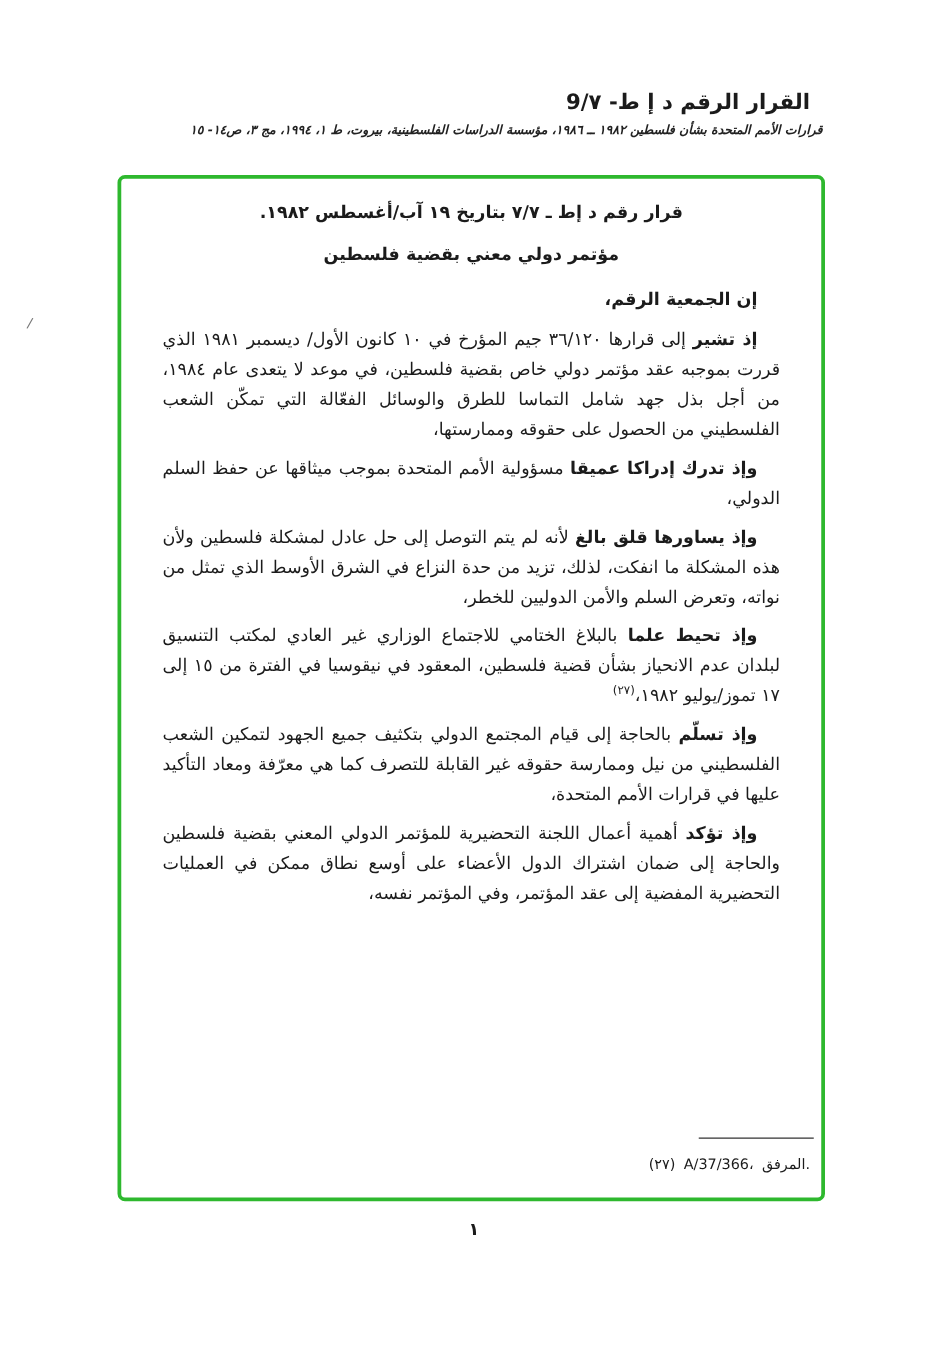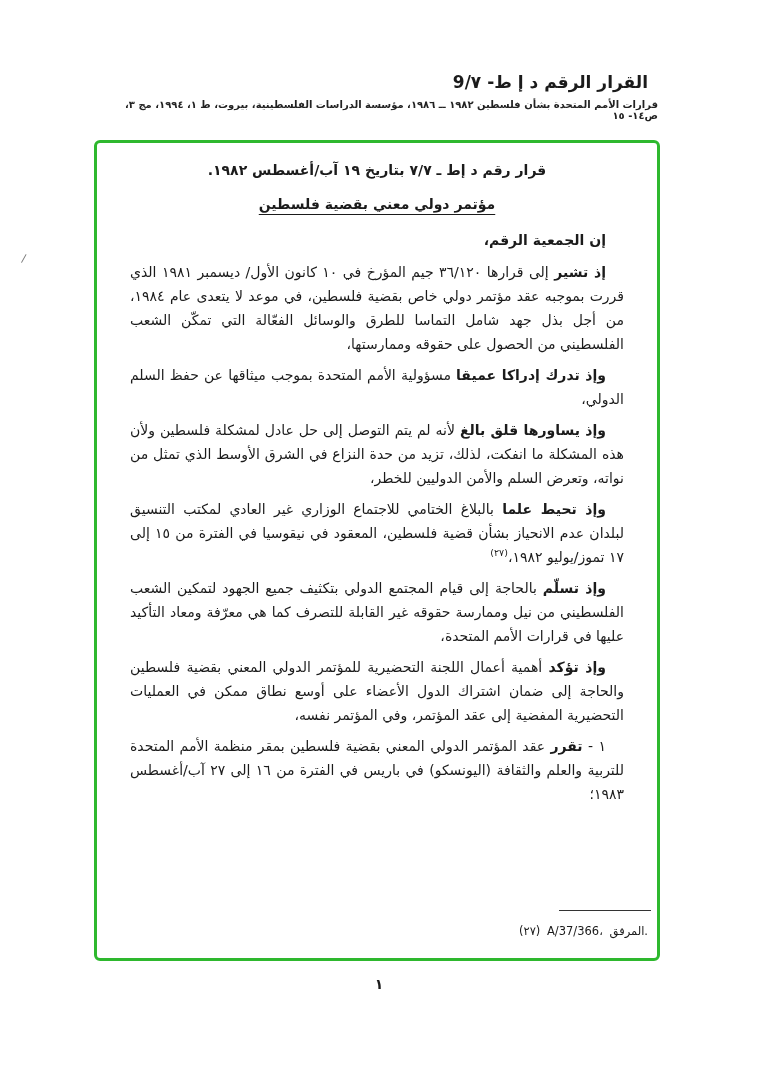--- a/index.html
+++ b/index.html
@@ -13,21 +13,21 @@
     color: #1b1b1b;
   }
   .page { position: absolute; inset: 0; }
 
   
   .header {
     position: absolute; top: 72px; right: 100px; left: 100px;
     direction: rtl; text-align: right;
   }
   .title { font-size: 17px; font-weight: bold; padding-left: 0; margin: 0 10px 0 0; }
-  .source { font-size: 10px; font-weight: bold; margin-top: 7px; color: #222; }
+  .source { font-size: 10px; font-weight: bold; margin-top: 7px; color: #222; font-style: italic; }
 
   
   .artifact {
     position: absolute; left: 22px; top: 252px;
     font-size: 11px; color: #777; transform: rotate(12deg);
   }
 
   
   .doc-box {
     position: absolute; top: 140px; left: 94px;
@@ -40,21 +40,21 @@
   .doc-content {
     position: absolute; top: 15px; right: 33px; left: 33px; bottom: 60px;
     overflow: hidden;
     direction: rtl;
     text-align: justify;
     font-size: 14px;
     line-height: 24px;
   }
   .doc-heading { text-align: center; font-weight: bold; margin: 0 0 10px; }
   .doc-subject { text-align: center; font-weight: bold; margin: 0 0 12px; }
-  .doc-subject .u { text-decoration: underline; text-underline-offset: 5px; }
+  .doc-subject .u { text-underline-offset: 5px; }
   .opening { font-weight: bold; margin: 0 0 8px; text-indent: 18px; }
   .para { margin: 0 0 7px; text-indent: 18px; }
   .para .lead { font-weight: bold; }
   .para .num { font-weight: normal; }
   sup.noteref { font-size: 9.5px; line-height: 0; }
 
   
   .footnote-sep {
     position: absolute; bottom: 47px; right: 6px;
     width: 92px; height: 1px; background: #333;
@@ -116,25 +116,20 @@
       <p class="para">
         <b class="lead">وإذ تسلّم</b>
         <span>بالحاجة إلى قيام المجتمع الدولي بتكثيف جميع الجهود لتمكين الشعب الفلسطيني من نيل وممارسة حقوقه غير القابلة للتصرف كما هي معرّفة ومعاد التأكيد عليها في قرارات الأمم المتحدة،</span>
       </p>
 
       <p class="para">
         <b class="lead">وإذ تؤكد</b>
         <span>أهمية أعمال اللجنة التحضيرية للمؤتمر الدولي المعني بقضية فلسطين والحاجة إلى ضمان اشتراك الدول الأعضاء على أوسع نطاق ممكن في العمليات التحضيرية المفضية إلى عقد المؤتمر، وفي المؤتمر نفسه،</span>
       </p>
 
-      <p class="para">
-        <span class="num">١ -</span>
-        <b class="lead">تقرر</b>
-        <span>عقد المؤتمر الدولي المعني بقضية فلسطين بمقر منظمة الأمم المتحدة للتربية والعلم والثقافة (اليونسكو) في باريس في الفترة من ١٦ إلى ٢٧ آب/أغسطس ١٩٨٣؛</span>
-      </p>
 
     </div>
 
     <div class="footnote-sep"></div>
     <div class="footnote">
       <span>(٢٧)</span>
       <span dir="ltr">A/37/366،</span>
       <span>المرفق.</span>
     </div>
   </div>

